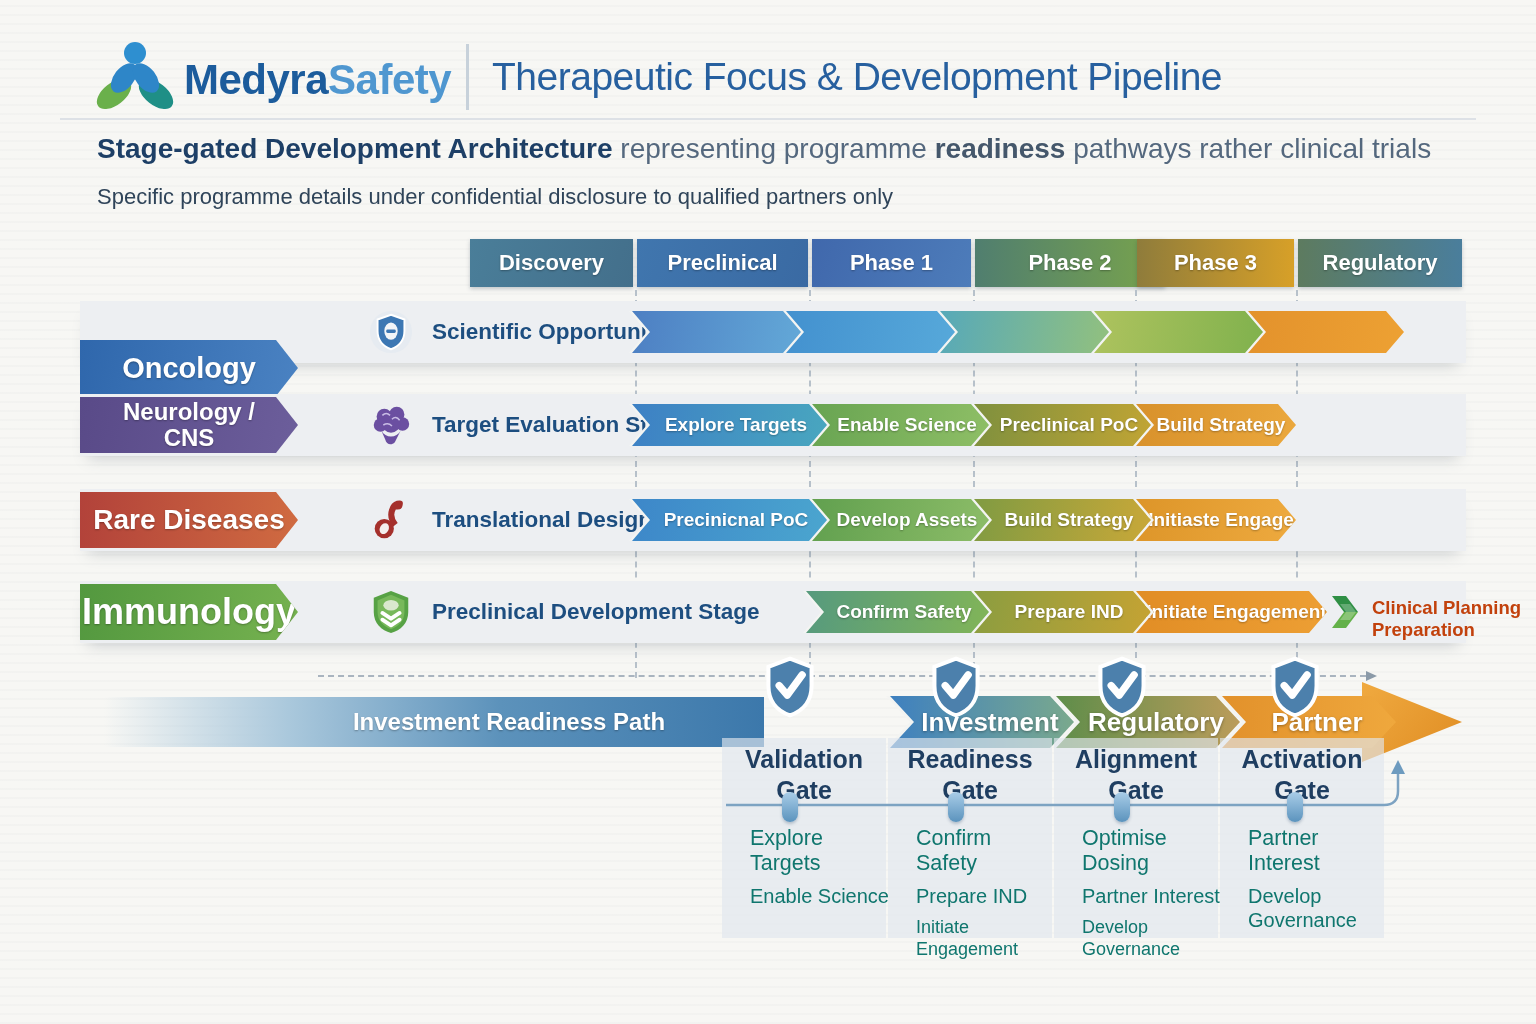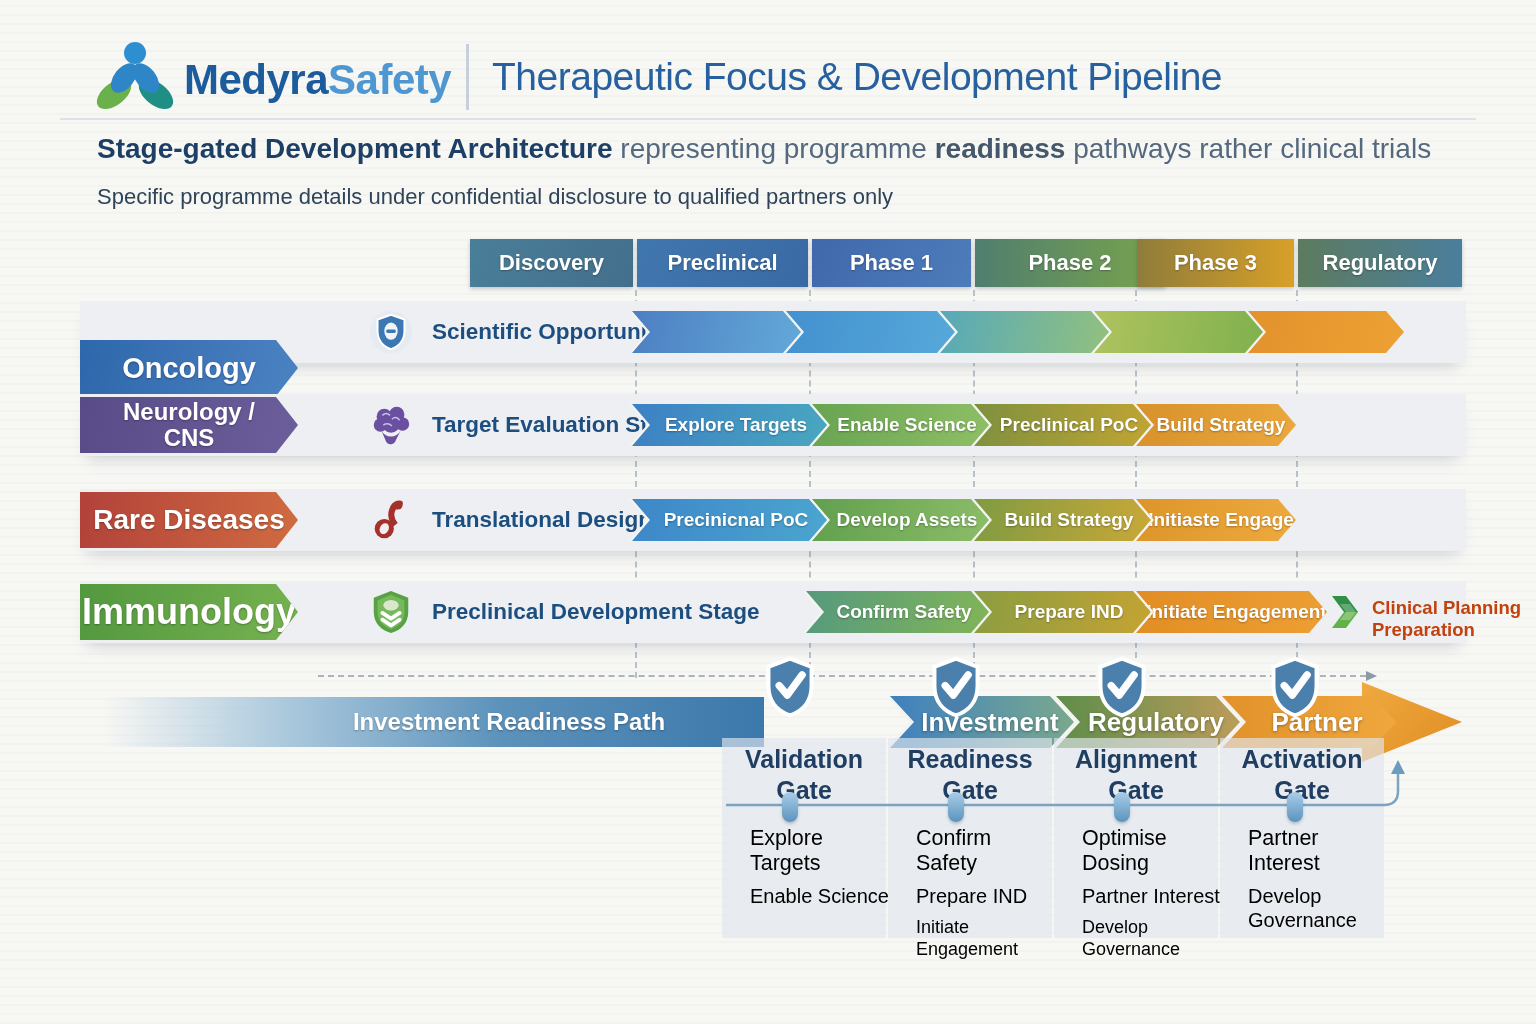--- a/index.html
+++ b/index.html
@@ -97,21 +97,21 @@
   .g3{background:linear-gradient(90deg,#e2912b,#efa83d);}
   .path-head{top:682px;left:1362px;width:100px;height:80px;
     background:linear-gradient(135deg,#f0aa40,#df8c22);
     clip-path:polygon(0 0,100% 50%,0 100%);}
 
   .gate-panel{top:738px;width:164px;height:200px;background:rgba(225,231,238,.65);}
   .gate-label{top:744px;width:164px;text-align:center;font-size:25px;line-height:31px;
     font-weight:700;color:#1f3e61;white-space:pre-line;}
   .gate-pill{top:792px;width:16px;height:30px;border-radius:8px;
     background:linear-gradient(180deg,#a9cde8,#5b93bd);box-shadow:0 2px 3px rgba(60,90,120,.3);}
-  .gate-list{top:826px;width:152px;color:#000000;}
+  .gate-list{top:826px;width:152px;color:#0f766e;}
   .gate-list .it{white-space:pre-line;margin-bottom:8px;}
   .it.s0{font-size:21.5px;line-height:25px;}
   .it.s1{font-size:20px;line-height:24px;}
   .it.s2{font-size:18px;line-height:22px;}
 </style>
 </head>
 <body>
 
 <div id="stage">
 

